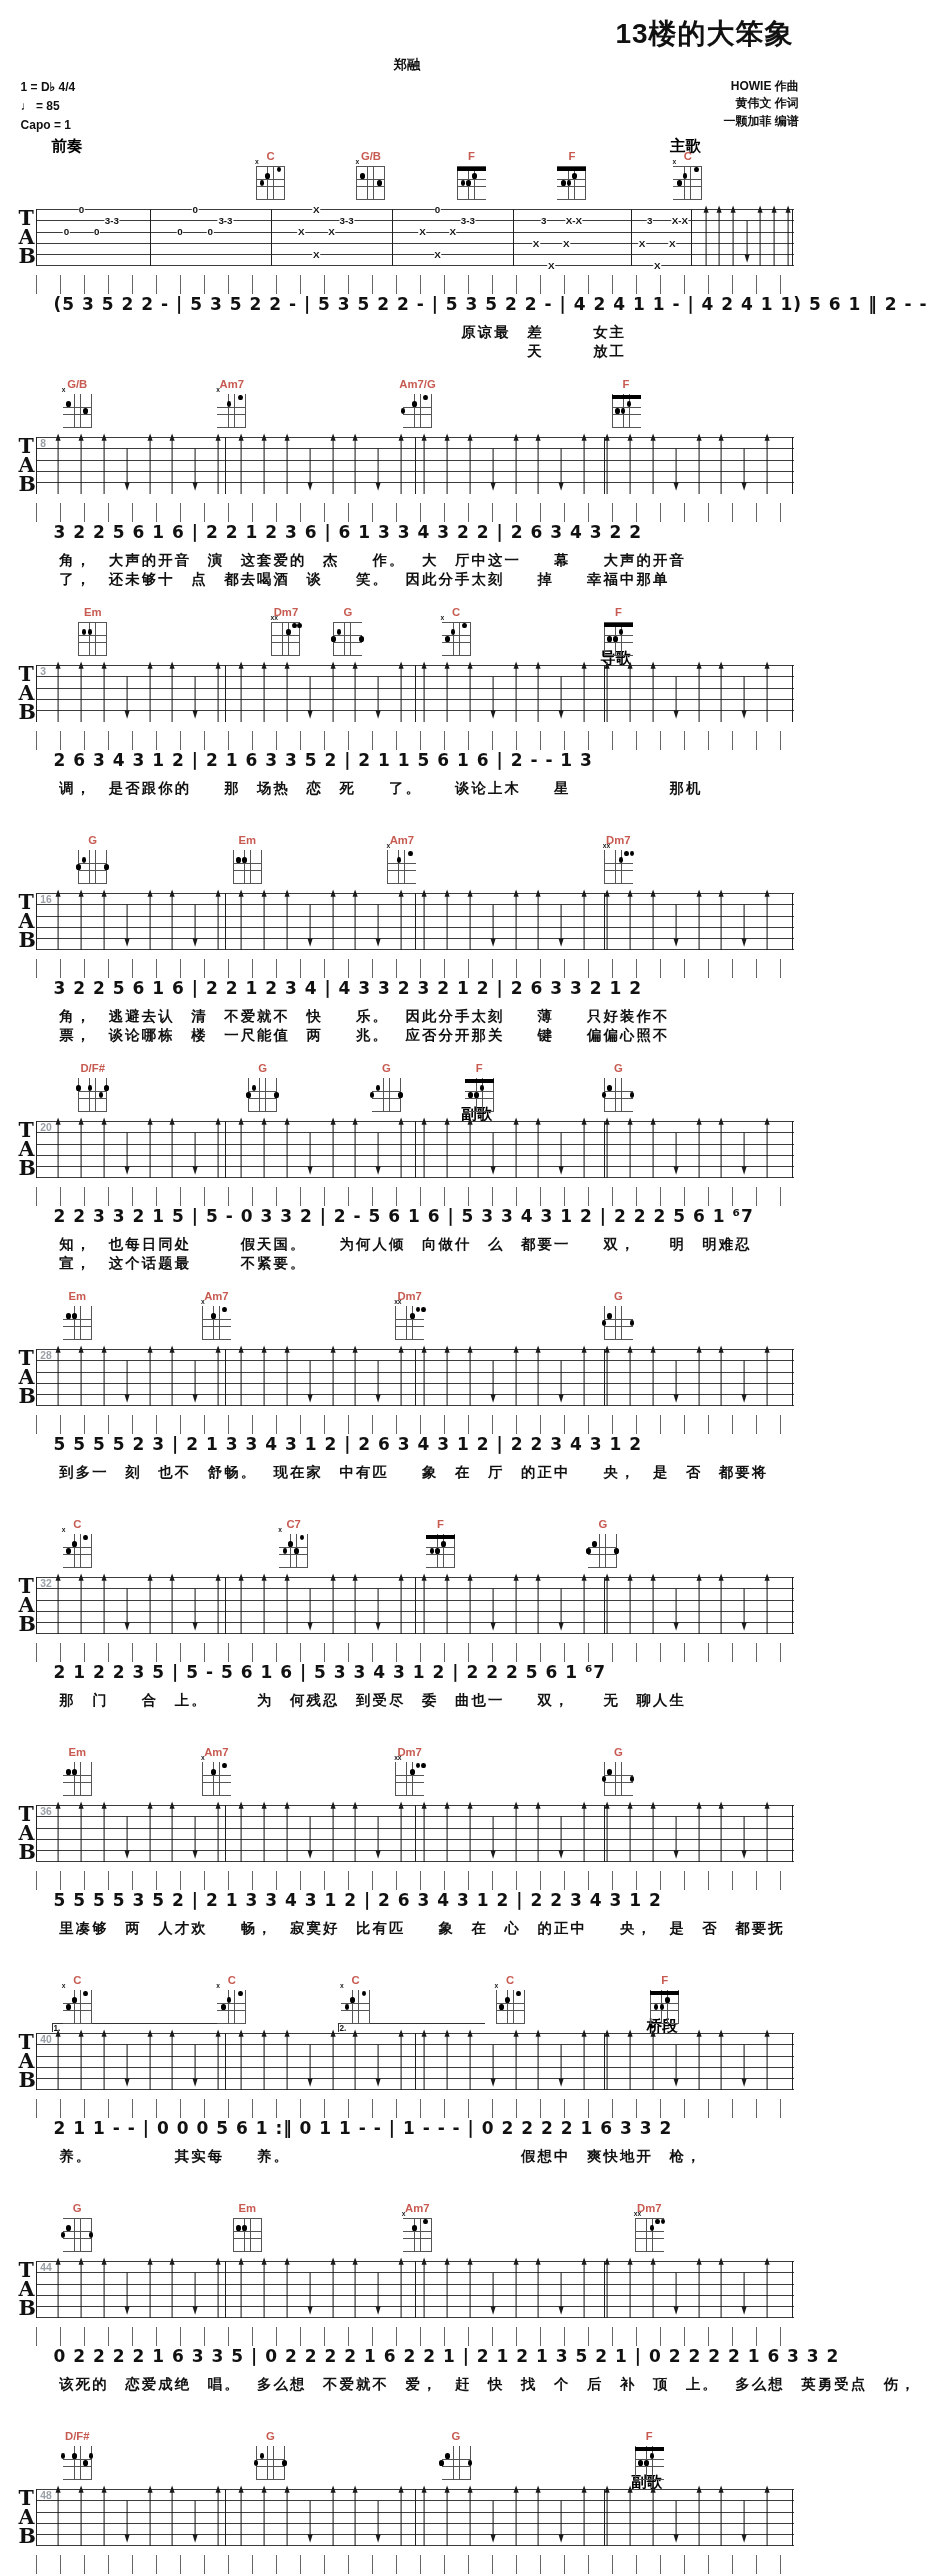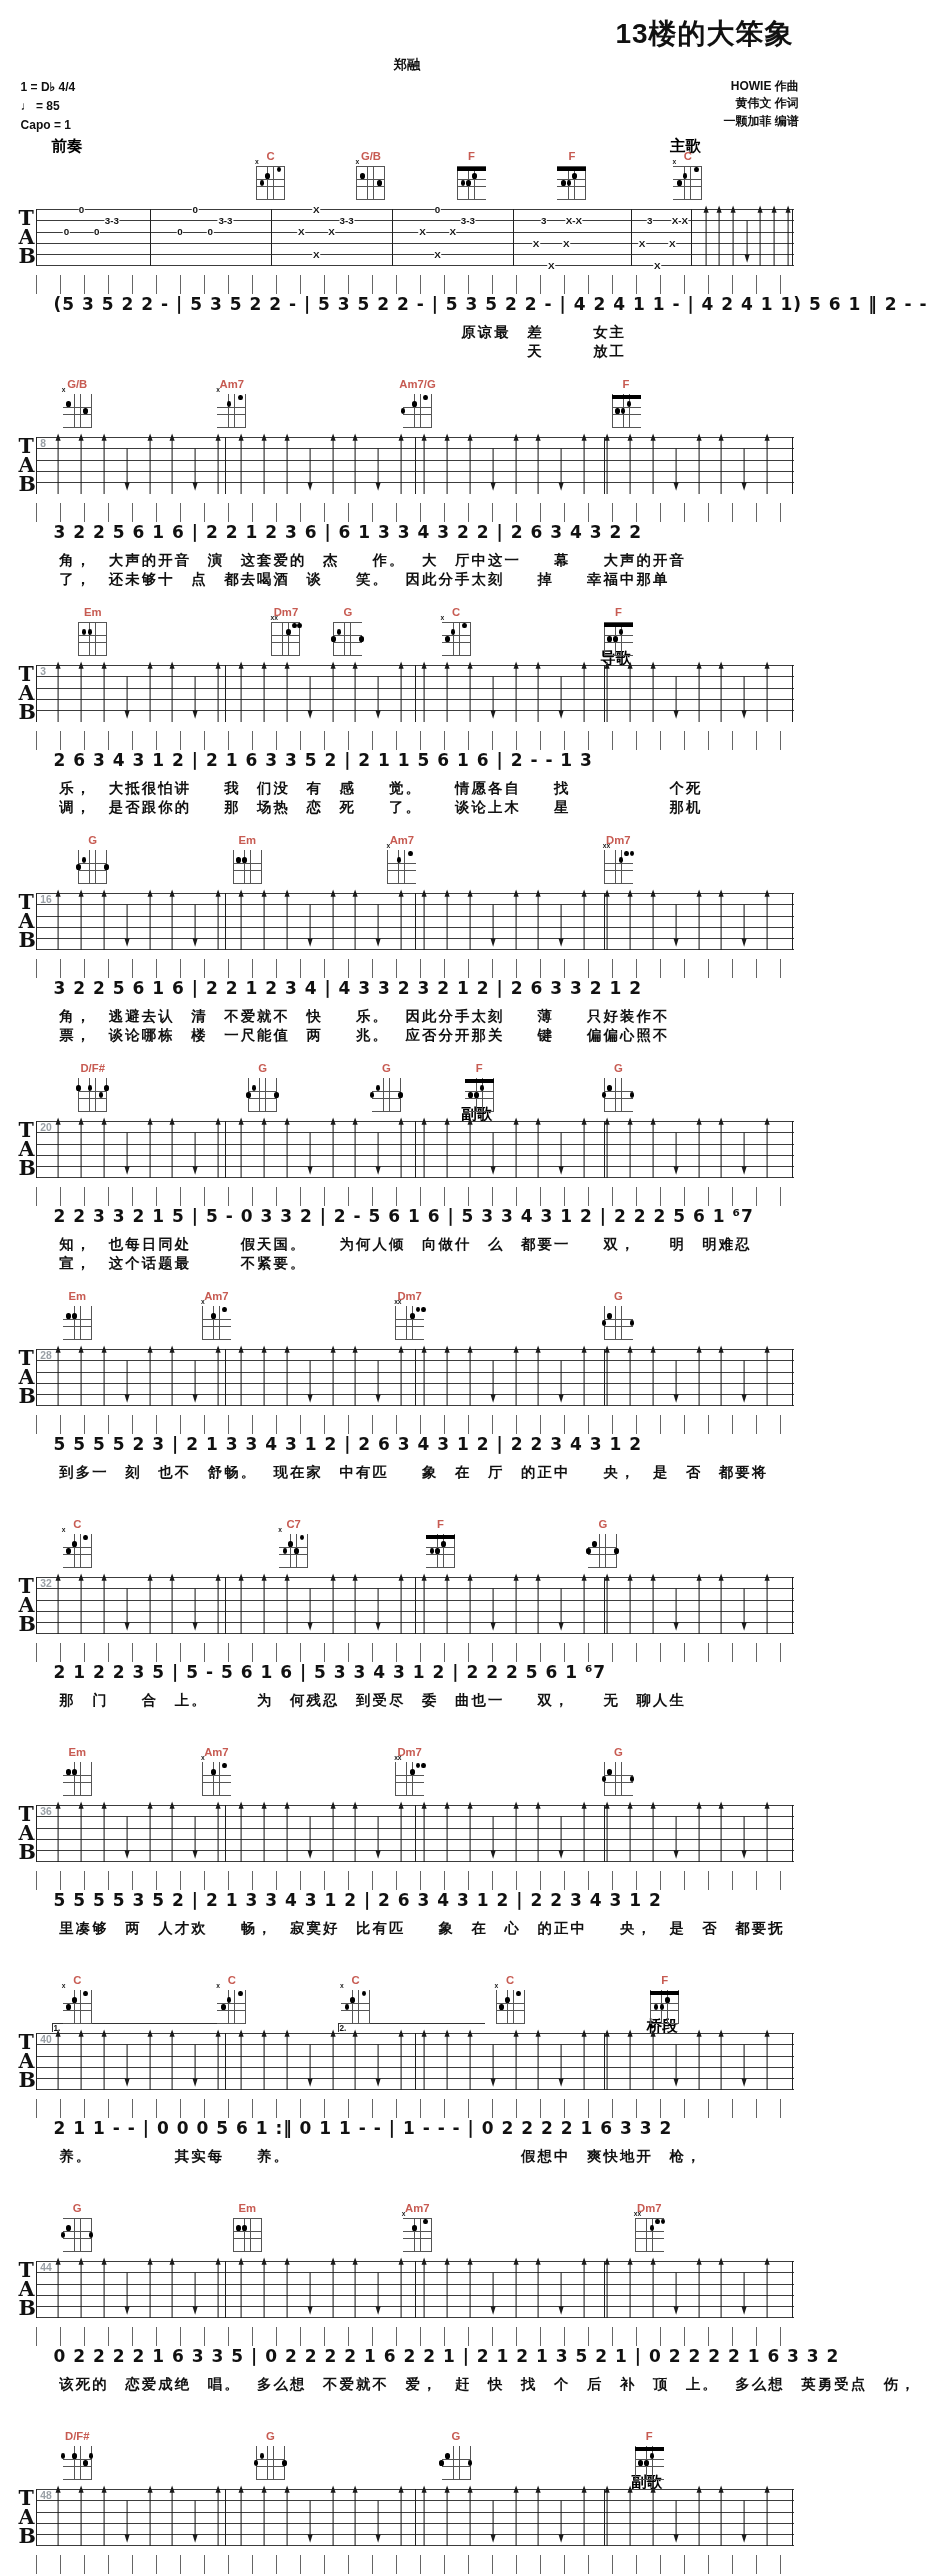--- a/index.html
+++ b/index.html
@@ -550,21 +550,20 @@
               </svg></div>
             <div class="arrow" style="left: 96.12%;"><svg width="6.2" height="64" viewBox="0 0 12 124">
                 <line x1="6" y1="118" x2="6" y2="10" stroke="#1a1a1a" stroke-width="2"></line>
                 <polygon points="6,1 1,15 11,15" fill="#1a1a1a"></polygon>
               </svg></div>
           </div>
         </div>
         <div class="stems"></div>
         <div class="numbers">2 6   3 4 3 1 2 | 2 1   6 3 3 5   2 | 2 1  1   5 6 1 6 | 2   -   -   1 3</div>
         <div class="lyrics" style="padding-left: 5%;">
-          <div>乐，　大抵很怕讲　　我　们没　有　感　　觉。　　情愿各自　　找　　　　　　个死</div>
           <div>调，　是否跟你的　　那　场热　恋　死　　了。　　谈论上木　　星　　　　　　那机</div>
         </div>
       </div>
       <div class="system">
         <div class="chordrow">
           <div class="chord" style="left: 7%; top: 12.4px;">
             <div class="cname">G</div>
             <div class="grid">
               <div class="dot" style="left: -2.1px; top: 14px;"></div>
               <div class="dot" style="left: 3.6px; top: 7.5px;"></div>

